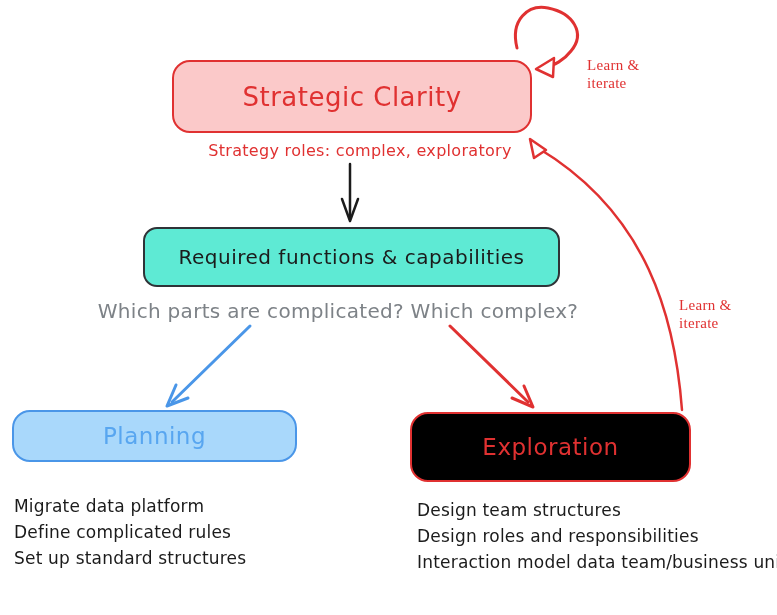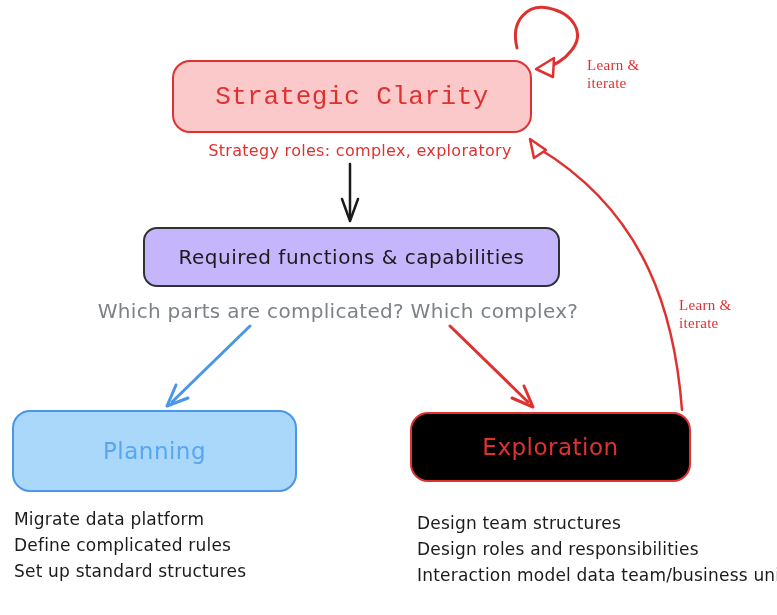--- a/index.html
+++ b/index.html
@@ -15,29 +15,29 @@
     position: absolute;
     display: flex;
     align-items: center;
     justify-content: center;
     box-sizing: border-box;
     letter-spacing: 0.5px;
   }
   .node-strategic {
     left: 172px; top: 60px; width: 360px; height: 73px;
     background: #fbc9c9; border: 2.5px solid #e03131; border-radius: 18px;
-    color: #e03131; font-size: 26px; font-family: Liberation Mono, monospace;
+    color: #e03131; font-size: 26px;
   }
   .node-required {
     left: 143px; top: 227px; width: 417px; height: 60px;
-    background: #c4b5fd; border: 2.5px solid #2f3337; border-radius: 14px;
+    background: #5eead4; border: 2.5px solid #2f3337; border-radius: 14px;
     color: #1b1b1b; font-size: 20px;
   }
   .node-planning {
-    left: 12px; top: 410px; width: 285px; height: 82px;
+    left: 12px; top: 410px; width: 285px; height: 52px;
     background: #a9d8fb; border: 2.5px solid #4a96e8; border-radius: 18px;
     color: #58a6f0; font-size: 23px;
   }
   .node-exploration {
     left: 410px; top: 412px; width: 281px; height: 70px;
     background: #000000; border: 2.5px solid #e03131; border-radius: 18px;
     color: #e03131; font-size: 23px;
   }
   .annotation {
     position: absolute;
@@ -57,21 +57,20 @@
   }
   .ann-learn-top { left: 587px; top: 56px; }
   .ann-learn-right { left: 679px; top: 296px; }
   .item-list {
     position: absolute;
     color: #1b1b1b;
     font-size: 17px;
     line-height: 26px;
     letter-spacing: 0.2px;
     white-space: nowrap;
-    margin-top: 13px;
   }
   .list-planning { left: 14px; top: 493px; }
   .list-exploration { left: 417px; top: 497px; }
   svg.arrow-layer {
     position: absolute;
     left: 0; top: 0;
     width: 777px; height: 615px;
     pointer-events: none;
   }
 </style>

